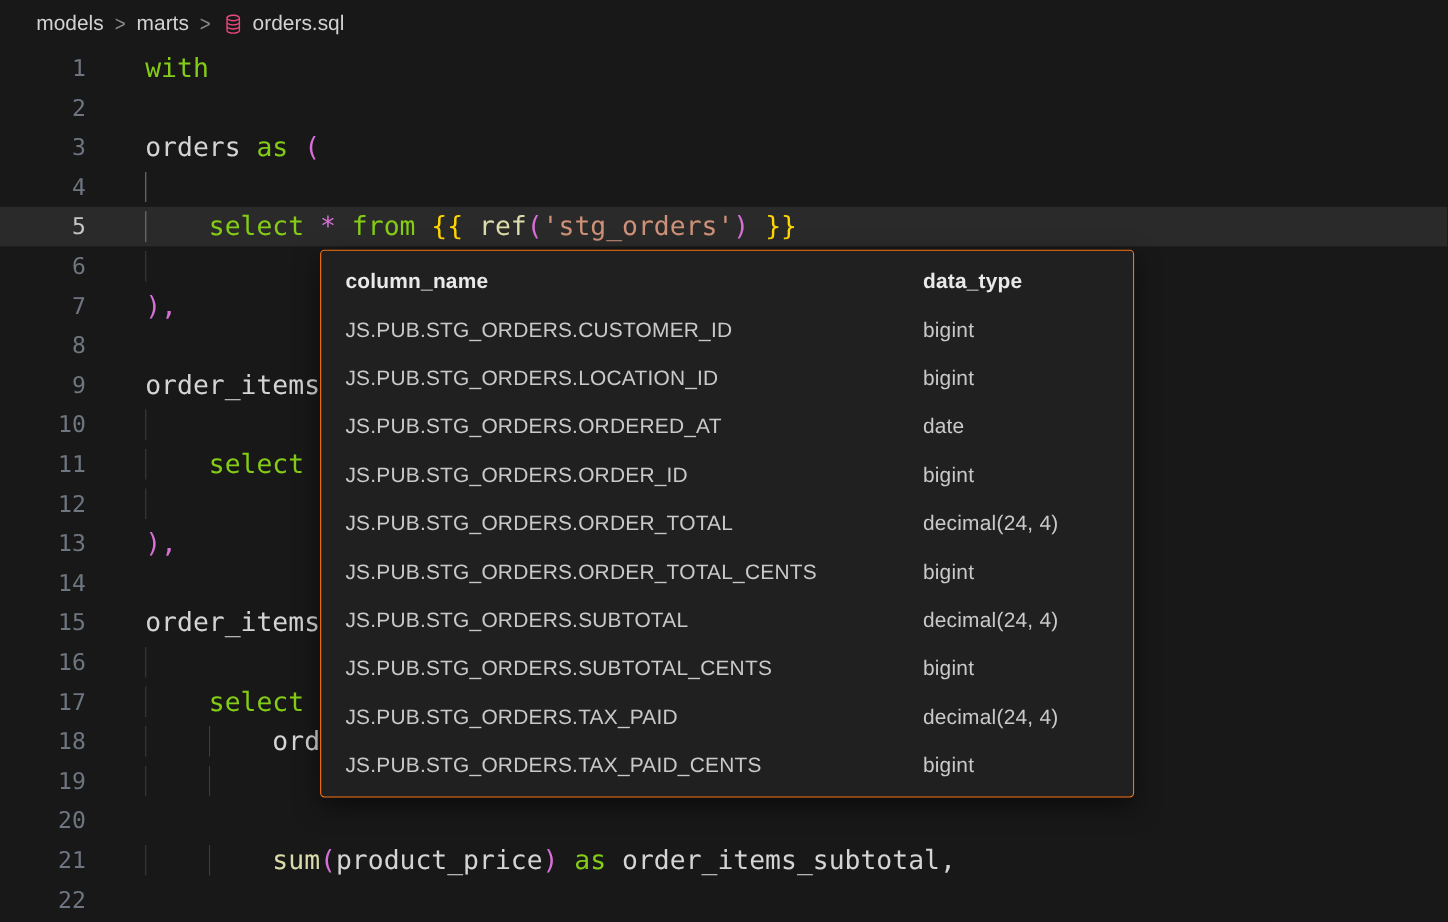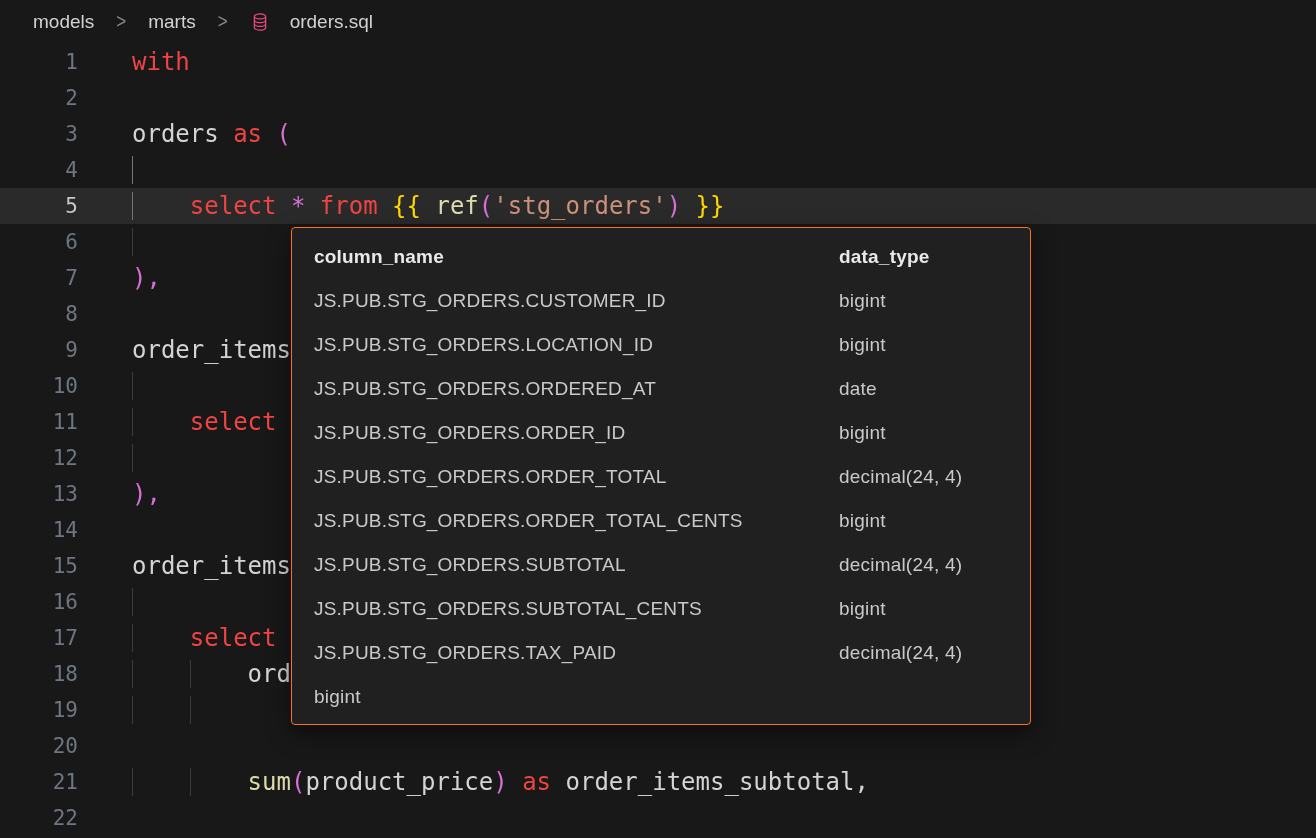--- a/index.html
+++ b/index.html
@@ -1,34 +1,34 @@
 <!DOCTYPE html>
 <html><head>
 <meta charset="utf-8">
 <style>
   * { margin:0; padding:0; box-sizing:border-box; }
   html,body { width:1316px; height:838px; overflow:hidden; }
   body { background:#181818; font-family:"Liberation Sans", sans-serif; position:relative; }
 
   
-  .breadcrumb { height:44px; display:flex; align-items:center; padding-left:33px; gap:22px; font-size:19px; color:#d2d2d2; }
+  .breadcrumb { height:44px; display:flex; align-items:center; padding-left:33px; gap:10px; font-size:19px; color:#d2d2d2; }
   .breadcrumb .crumb { cursor:pointer; }
   .breadcrumb .sep { color:#8a8a8a; font-size:17px; transform:scaleY(1.15); }
   .fileicon { display:flex; align-items:center; margin-right:-2px; }
   .fileicon svg { width:20px; height:20px; display:block; }
 
   
   .editor { position:relative; height:794px; overflow:hidden; }
   .line { display:flex; height:36px; line-height:36px; font-family:"DejaVu Sans Mono", monospace; font-size:24px; }
   .line.current { background:#2a2a2a; }
   .gutter { flex:0 0 78px; text-align:right; color:#6e7681; font-size:21px; user-select:none; }
   .line.current .gutter { color:#c6c6c6; }
   .code { white-space:pre; padding-left:54px; color:#d4d4d4; }
 
-  .tk-kw  { color:#ef4444;text-align:center; }
+  .tk-kw  { color:#84cc16;text-align:center; }
   .tk-pl  { color:#d4d4d4; }
   .tk-fn  { color:#dcdcaa;text-align:right; }
   .tk-str { color:#ce9178;text-align:right; }
   .tk-br  { color:#d670d6; }
   .tk-jj  { color:#ffd700; }
   .tk-ig  { box-shadow:inset 1px 0 0 #3c3c3c; }
   .tk-igA { box-shadow:inset 1px 0 0 #767676; }
 
   
   .popup { position:absolute; left:291px; top:183px; width:740px; height:498px;
@@ -181,17 +181,18 @@
         </div>
         <div class="prow">
           <span>JS.PUB.STG_ORDERS.SUBTOTAL_CENTS</span>
           <span>bigint</span>
         </div>
         <div class="prow">
           <span>JS.PUB.STG_ORDERS.TAX_PAID</span>
           <span>decimal(24, 4)</span>
         </div>
         <div class="prow">
+          <span>JS.PUB.STG_ORDERS.TAX_PAID_CENTS</span>
           <span>bigint</span>
         </div>
       </div>
   </div>
 </div>
 
 </body></html>

